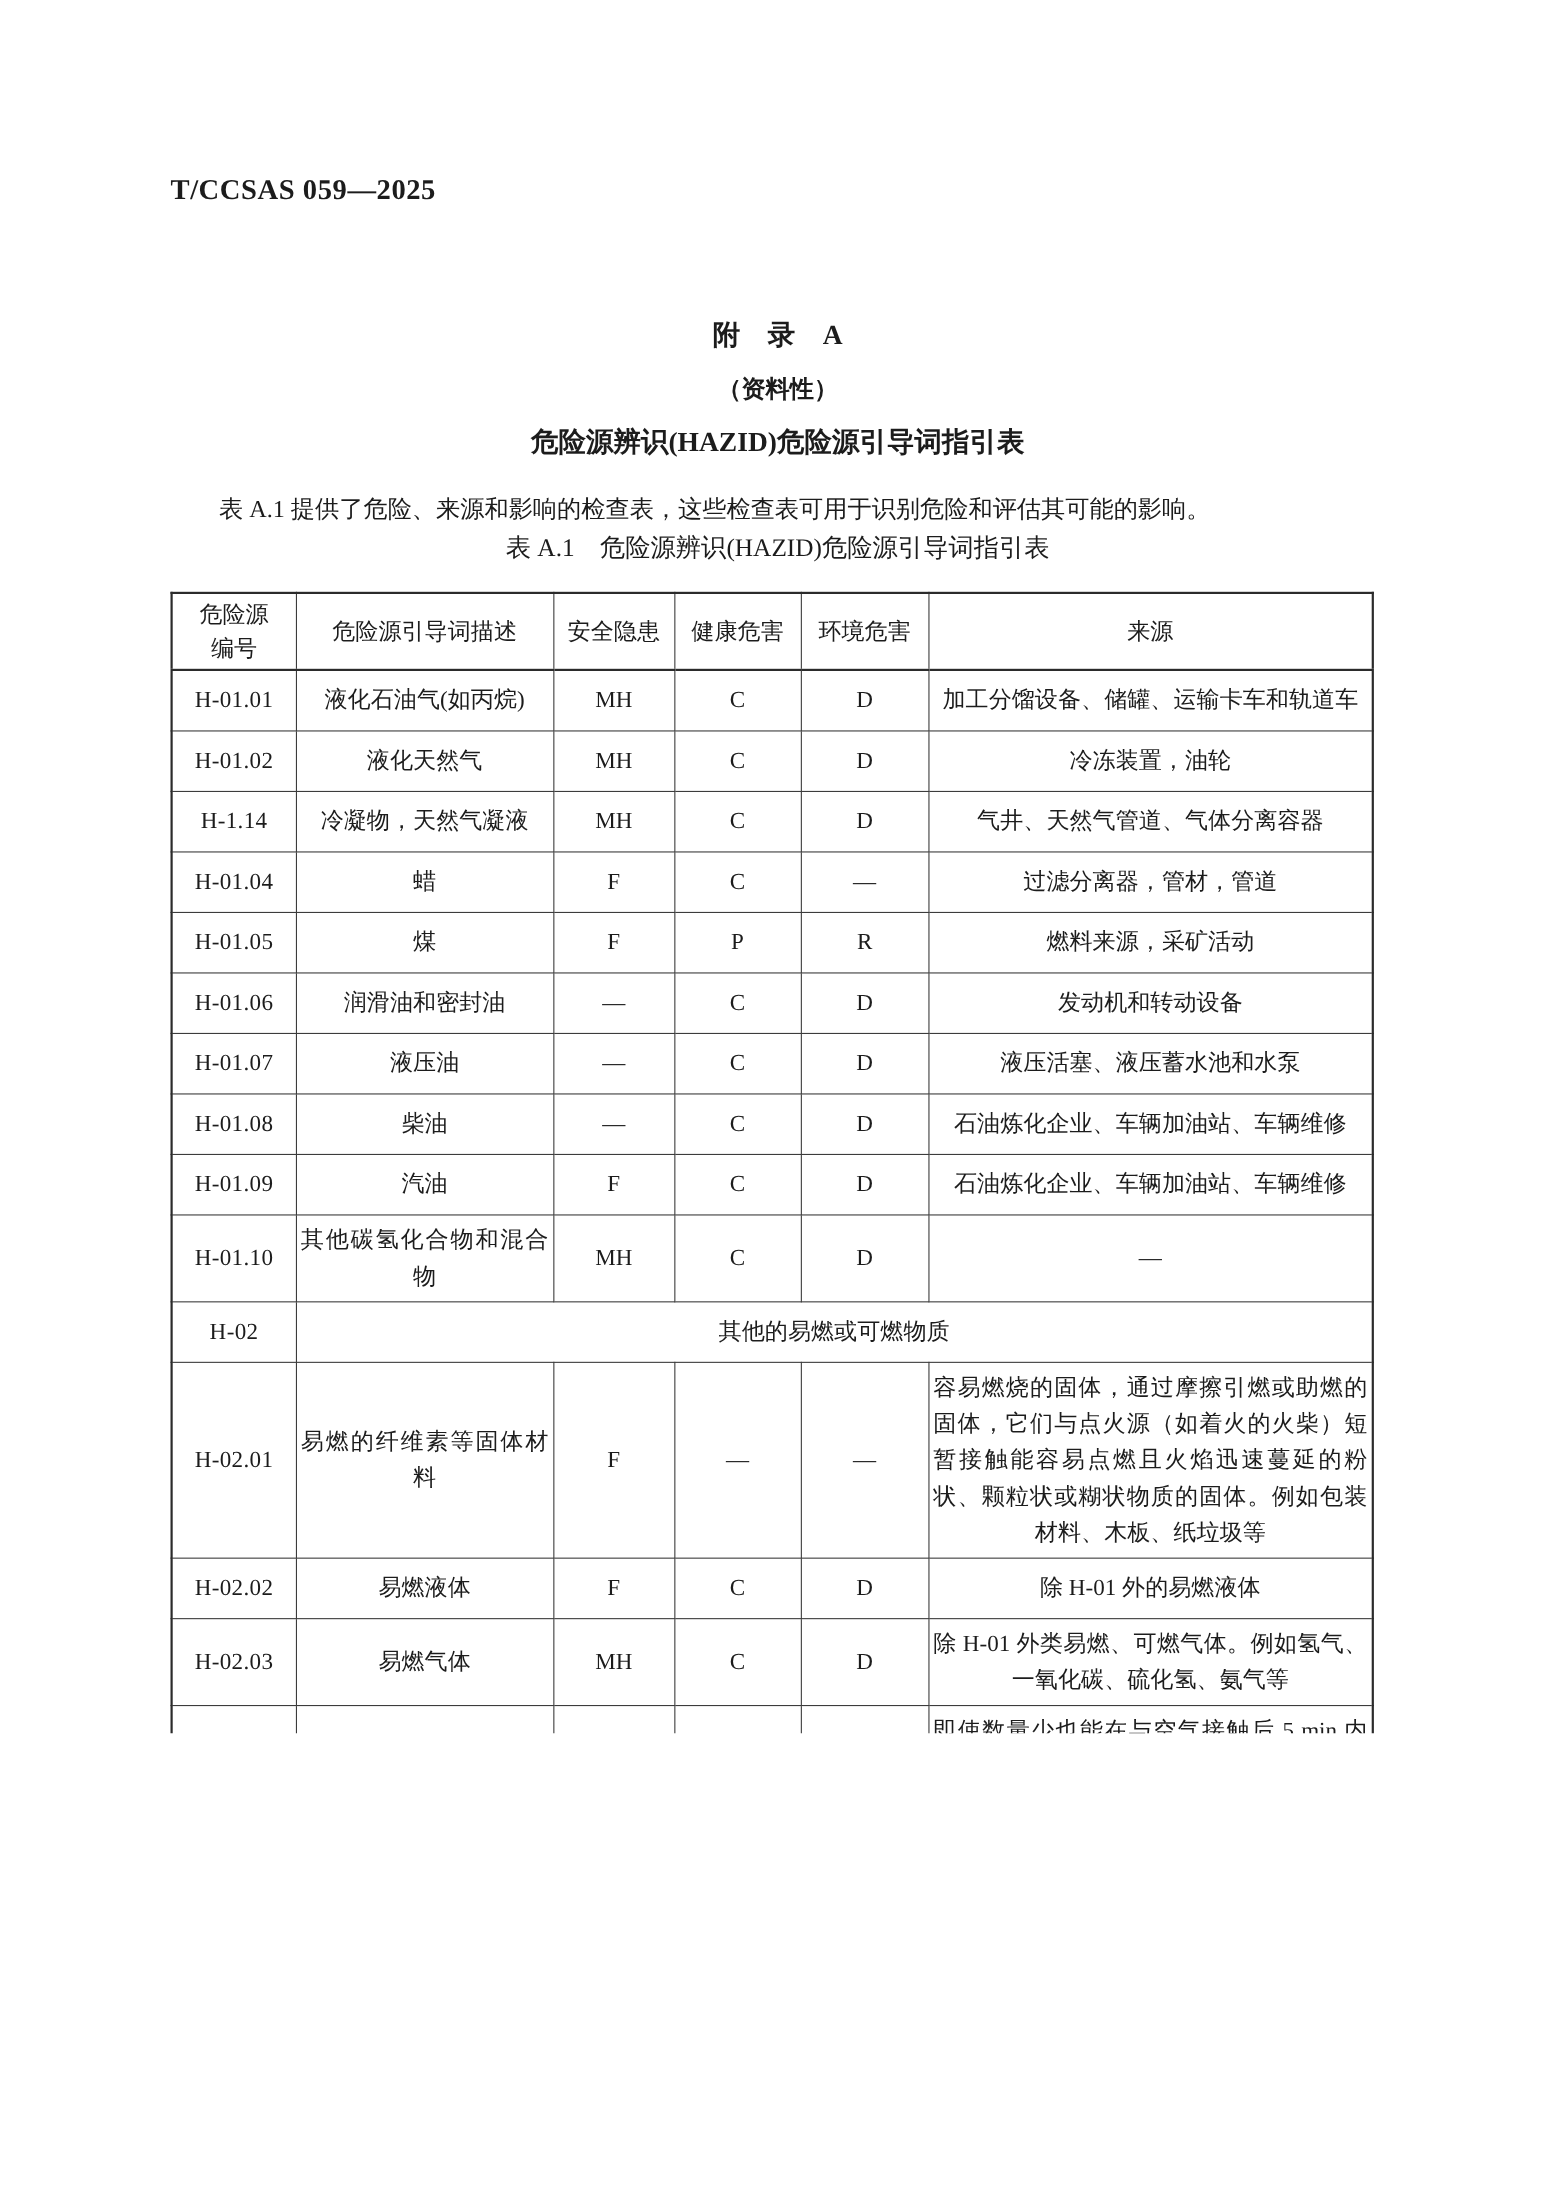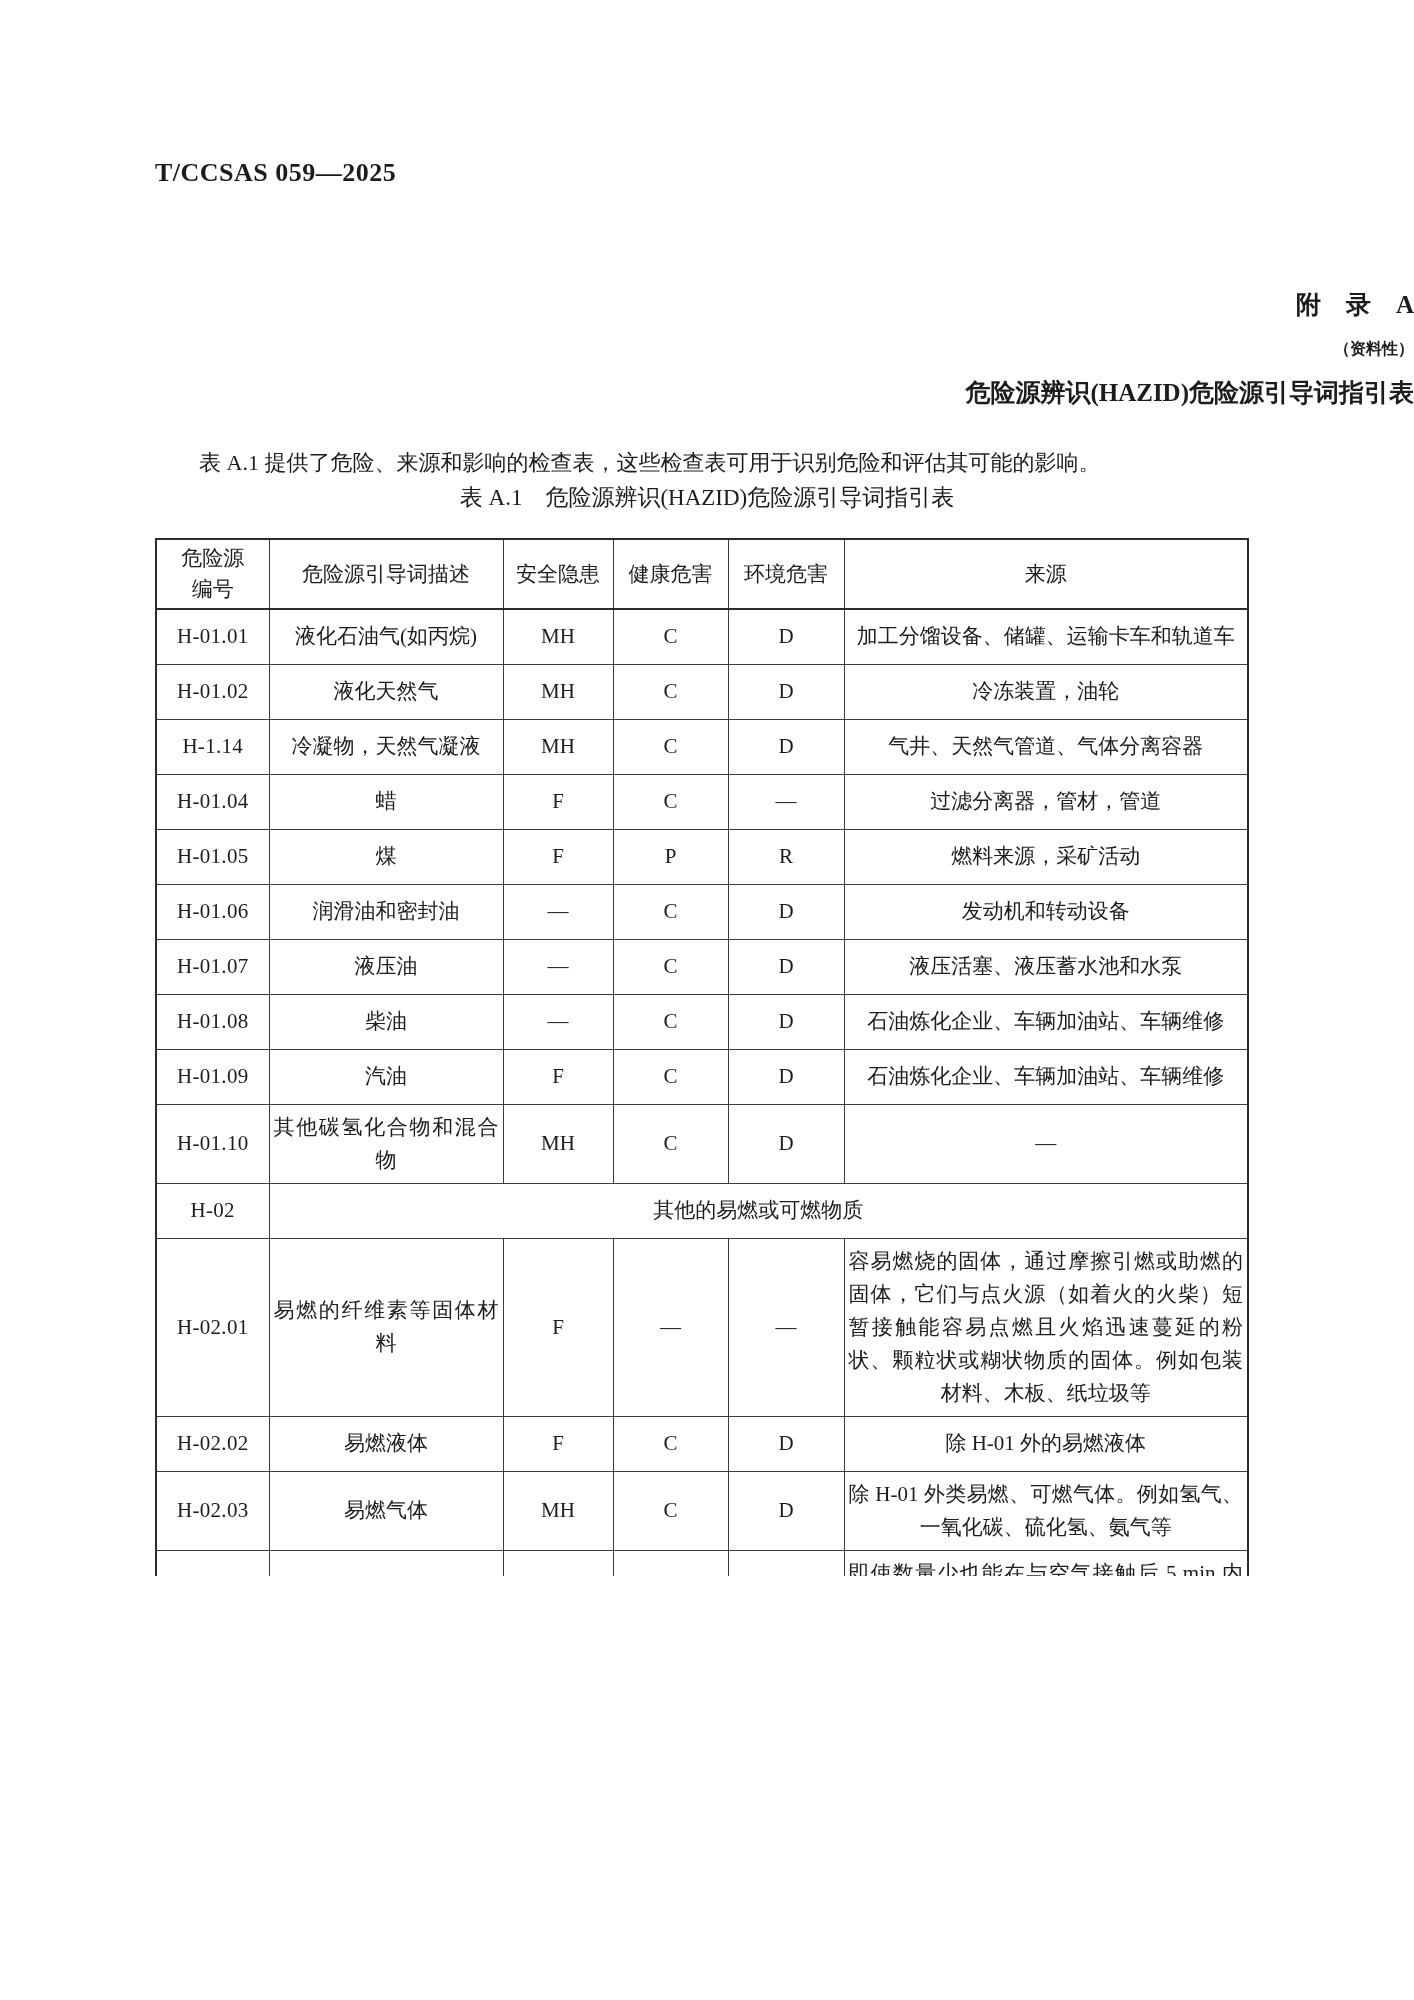--- a/index.html
+++ b/index.html
@@ -18,25 +18,25 @@
     top: 158px;
     font-size: 26px;
     font-weight: bold;
     letter-spacing: 0.5px;
   }
   .headings {
     position: absolute;
     top: 288px;
     left: 0;
     width: 100%;
-    text-align: right;
+    text-align: center;
     font-weight: bold;
   }
   .h-line1 { font-size: 25px; }
-  .h-line2 { font-size: 16px; margin-top: 18px; }
+  .h-line2 { font-size: 22px; margin-top: 18px; }
   .h-line3 { font-size: 25px; margin-top: 16px; }
   .intro {
     position: absolute;
     left: 155px;
     top: 424px;
     width: 1092px;
     font-size: 22px;
     line-height: 34px;
     text-indent: 2em;
     text-align: justify;

